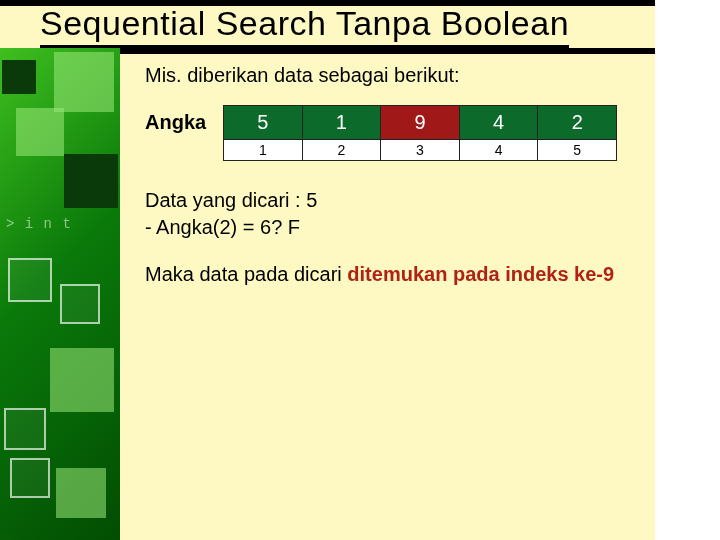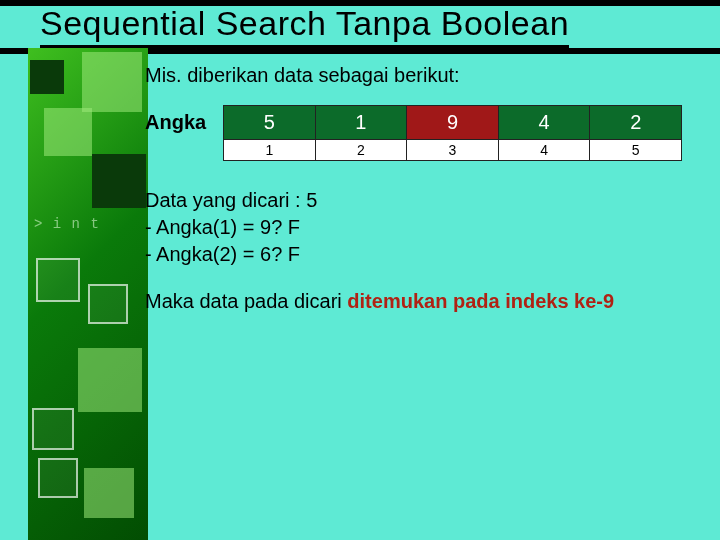--- a/index.html
+++ b/index.html
@@ -1,29 +1,28 @@
 <!DOCTYPE html>
 <html><head>
 <meta charset="utf-8">
 <style>
   * { box-sizing: border-box; margin: 0; padding: 0; }
   html, body { width: 720px; height: 540px; overflow: hidden; font-family: Arial, Helvetica, sans-serif; }
   .slide {
     position: relative;
-    width: 720px; height: 540px;
-    background: #5eead4;
+    width: 655px; height: 540px;
+    background: #fef9c3;
   }
   
   .deco {
     position: absolute;
     left: 0; top: 48px; bottom: 0;
     width: 120px;
     background: linear-gradient(135deg, #3fbf1f 0%, #0a7a0a 45%, #024d02 100%);
     overflow: hidden;
-    margin-left: 28px;
   }
   .deco .sq { position:absolute; border:2px solid rgba(255,255,255,0.65); background: rgba(255,255,255,0.06); }
   .deco .dk { position:absolute; background:#0a3a0a; }
   .deco .lt { position:absolute; background:#9dea7a; opacity:.55; }
   .deco .txt { position:absolute; color:#e6ffe0; font-family: "Courier New", monospace; font-size:14px; opacity:.55; letter-spacing:1px; }
   
   .bar1 { position:absolute; left:0; right:0; top:0; height:6px; background:#000; }
   .bar2 { position:absolute; left:0; right:0; top:48px; height:6px; background:#000; }
   .title {
     position:absolute; left:40px; top:4px;
@@ -99,21 +98,20 @@
             <td>4</td>
             <td>5</td>
           </tr>
         </tbody>
           </table>
       </div>
     </div>
 
     <div class="steps">
       <div>Data yang dicari : 5</div>
-      <div class="ftxt">- Angka(1) = 9? F</div>
       <div class="ftxt">- Angka(2) = 6? F</div>
     </div>
 
     <div class="concl">
       <span>Maka data pada dicari </span><span class="em">ditemukan pada indeks ke-9</span>
     </div>
   </div>
 </div>
 
 </body></html>

